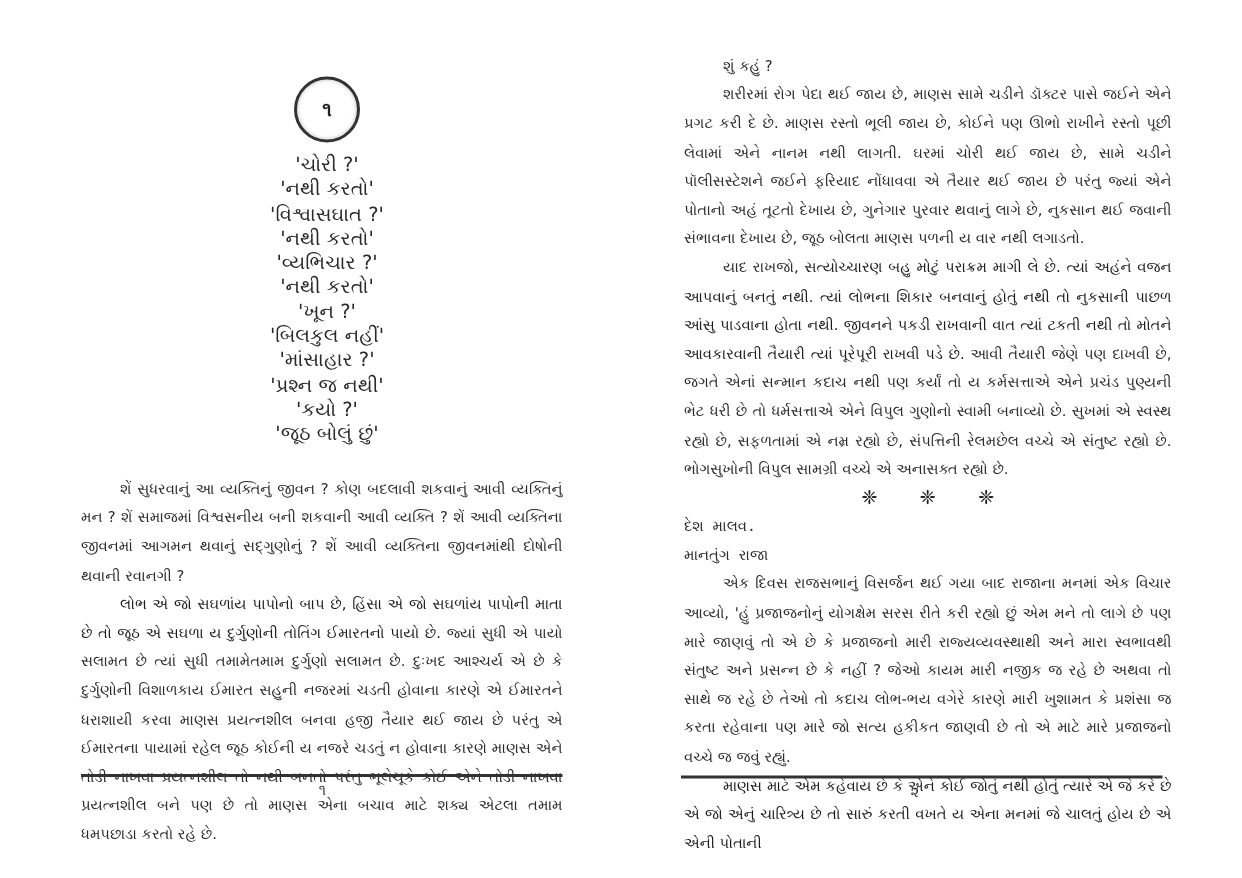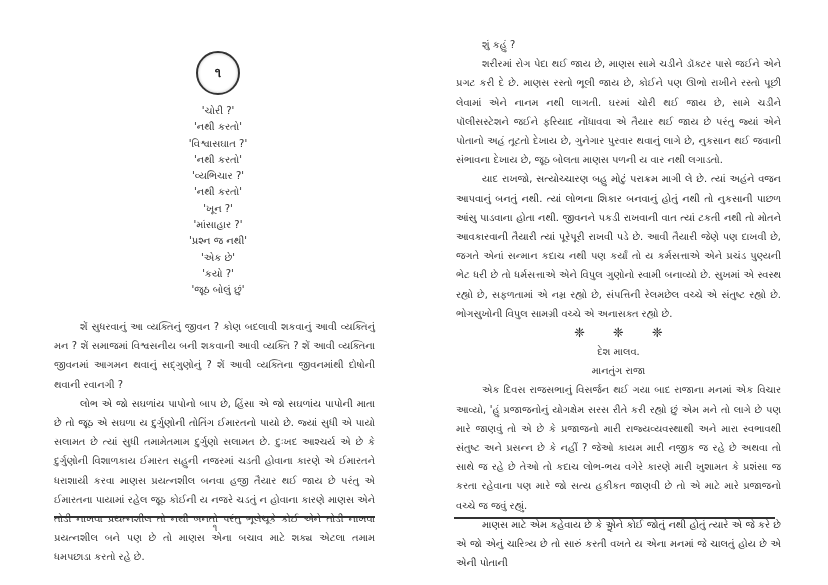--- a/index.html
+++ b/index.html
@@ -12,29 +12,29 @@
   .page-right { left: 414px; width: 414px; }
 
   .chapter-circle {
     position: absolute; left: 196px; top: 51px; width: 44px; height: 44px;
     border: 2px solid #333; border-radius: 50%; box-sizing: border-box;
     display: flex; align-items: center; justify-content: center;
     font-size: 13px; font-weight: bold; color: #222;
     box-shadow: inset 0 0 3px #bbb;
   }
   .dialogue { position: absolute; left: 120px; width: 196px; top: 103px; text-align: center; }
-  .dialogue .line { font-size: 10px; line-height: 16.3px; height: 16.3px; white-space: nowrap; }
+  .dialogue .line { font-size: 13px; line-height: 16.3px; height: 16.3px; white-space: nowrap; }
 
   .body-text {
     position: absolute; font-size: 9.9px; line-height: 19.2px; text-align: justify;
   }
   .body-text p { margin: 0; }
   .body-text .indent { text-indent: 26px; }
   .body-text .bold { font-weight: normal; color: #1a1a1a; }
-  .body-text .center { text-align: center; text-indent: 0; }
+  .body-text .center { text-align: left; text-indent: 0; font-family: Liberation Mono, monospace; }
 
   .left-body { left: 54px; top: 317px; width: 321px; }
   .right-body { left: 42px; top: 35px; width: 325px; }
 
   .stars { display: flex; justify-content: center; gap: 28px; font-size: 13px; height: 19px; line-height: 19px; color: #222; }
 
   .rule { position: absolute; height: 2px; background: #333; }
   .left-rule { left: 54px; width: 321px; top: 516px; }
 
   .page-number { position: absolute; font-size: 10px; color: #333; text-align: center; width: 40px; }
@@ -49,23 +49,23 @@
   </div>
 
   <div class="dialogue">
     <div class="line">'ચોરી ?'</div>
     <div class="line">'નથી કરતો'</div>
     <div class="line">'વિશ્વાસઘાત ?'</div>
     <div class="line">'નથી કરતો'</div>
     <div class="line">'વ્યભિચાર ?'</div>
     <div class="line">'નથી કરતો'</div>
     <div class="line">'ખૂન ?'</div>
+    <div class="line">'બિલકુલ નહીં'</div>
     <div class="line">'માંસાહાર ?'</div>
     <div class="line">'પ્રશ્ન જ નથી'</div>
-    <div class="line">'એક છે'</div>
     <div class="line">'કયો ?'</div>
     <div class="line">'જૂઠ બોલું છું'</div>
   </div>
 
   <div class="body-text left-body">
     <p class="indent">શેં સુધરવાનું આ વ્યક્તિનું જીવન ? કોણ બદલાવી શકવાનું આવી વ્યક્તિનું મન ? શેં સમાજમાં વિશ્વસનીય બની શકવાની આવી વ્યક્તિ ? શેં આવી વ્યક્તિના જીવનમાં આગમન થવાનું સદ્ગુણોનું ? શેં આવી વ્યક્તિના જીવનમાંથી દોષોની થવાની રવાનગી ?</p>
     <p class="indent"><span class="bold">લોભ એ જો સઘળાંય પાપોનો બાપ છે, હિંસા એ જો સઘળાંય પાપોની માતા છે તો જૂઠ એ સઘળા ય દુર્ગુણોની તોતિંગ ઈમારતનો પાયો છે.</span> <span>જ્યાં સુધી એ પાયો સલામત છે ત્યાં સુધી તમામેતમામ દુર્ગુણો સલામત છે. દુઃખદ આશ્ચર્ય એ છે કે દુર્ગુણોની વિશાળકાય ઈમારત સહુની નજરમાં ચડતી હોવાના કારણે એ ઈમારતને ધરાશાયી કરવા માણસ પ્રયત્નશીલ બનવા હજી તૈયાર થઈ જાય છે પરંતુ એ ઈમારતના પાયામાં રહેલ જૂઠ કોઈની ય નજરે ચડતું ન હોવાના કારણે માણસ એને તોડી નાખવા પ્રયત્નશીલ તો નથી બનતો પરંતુ ભૂલેચૂકે કોઈ એને તોડી નાખવા પ્રયત્નશીલ બને પણ છે તો માણસ એના બચાવ માટે શક્ય એટલા તમામ ધમપછાડા કરતો રહે છે.</span></p>
   </div>
 
   <div class="rule left-rule"></div>

